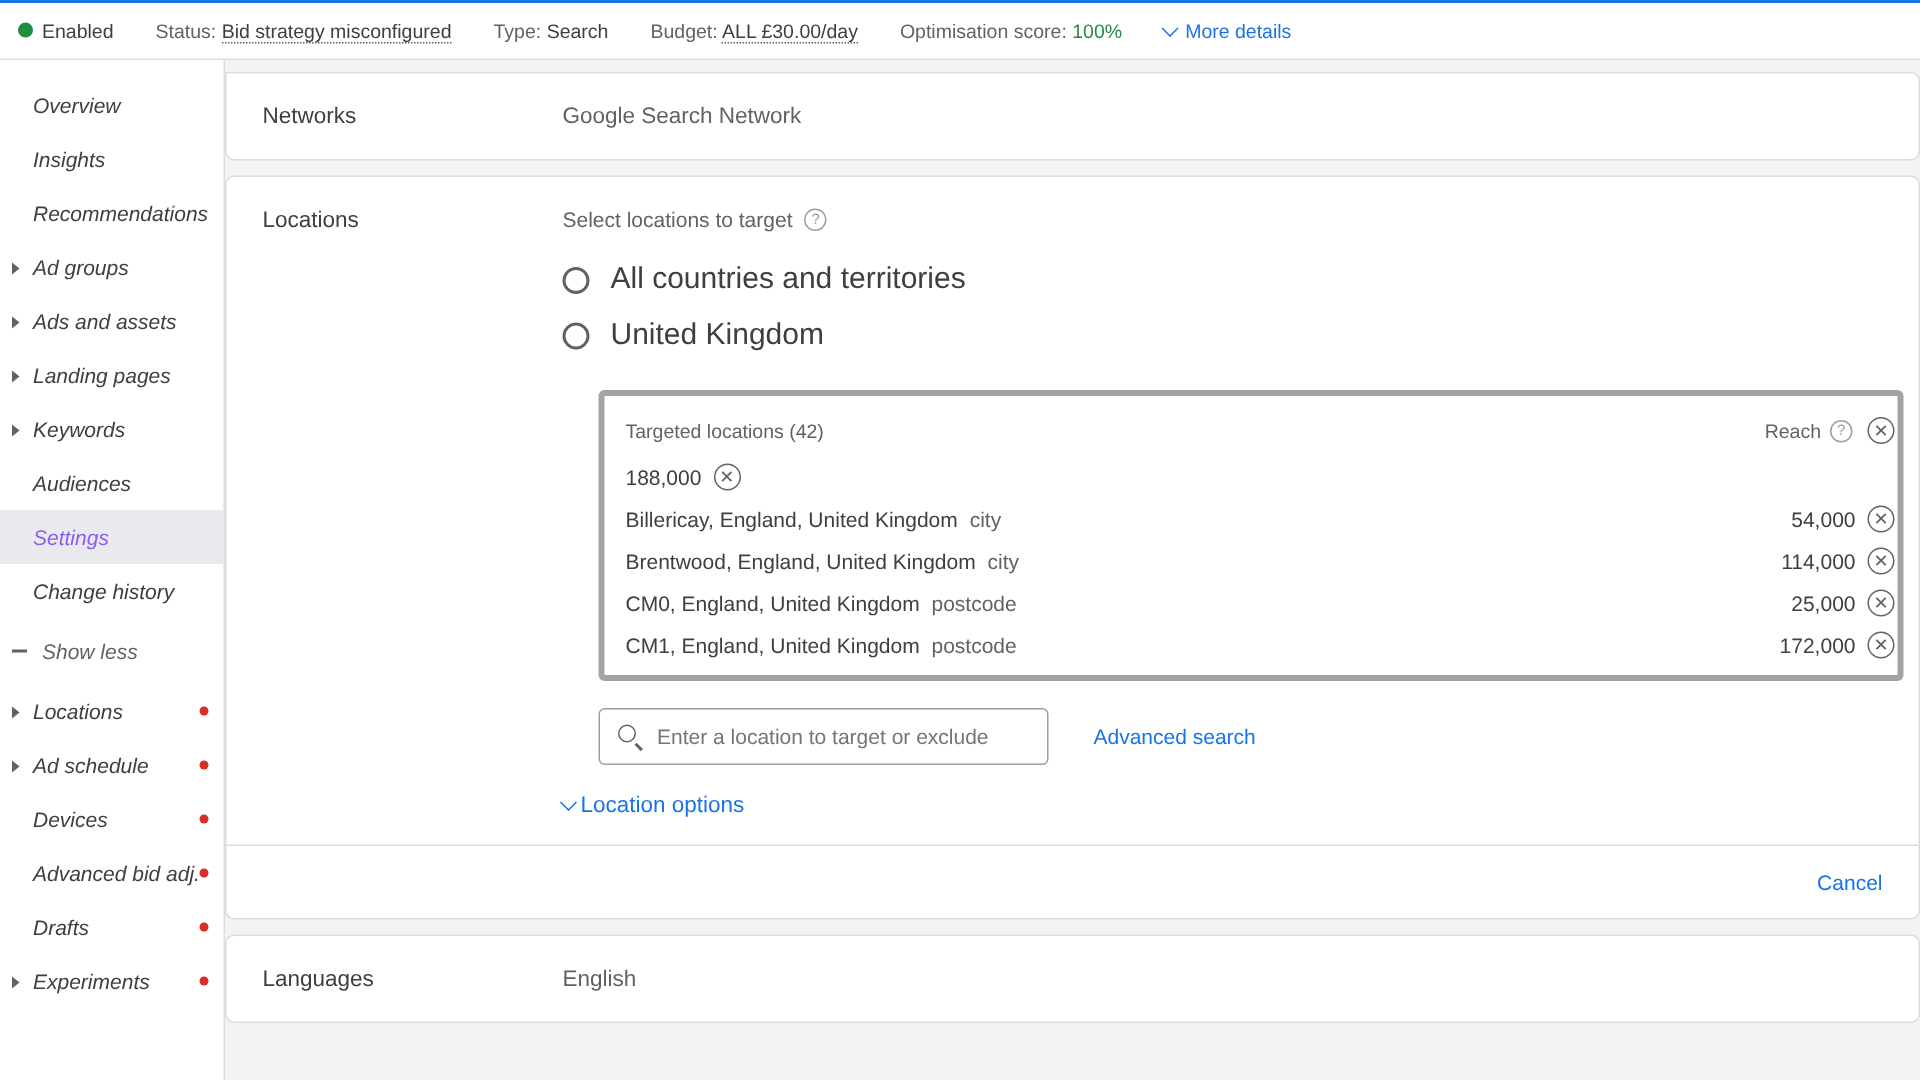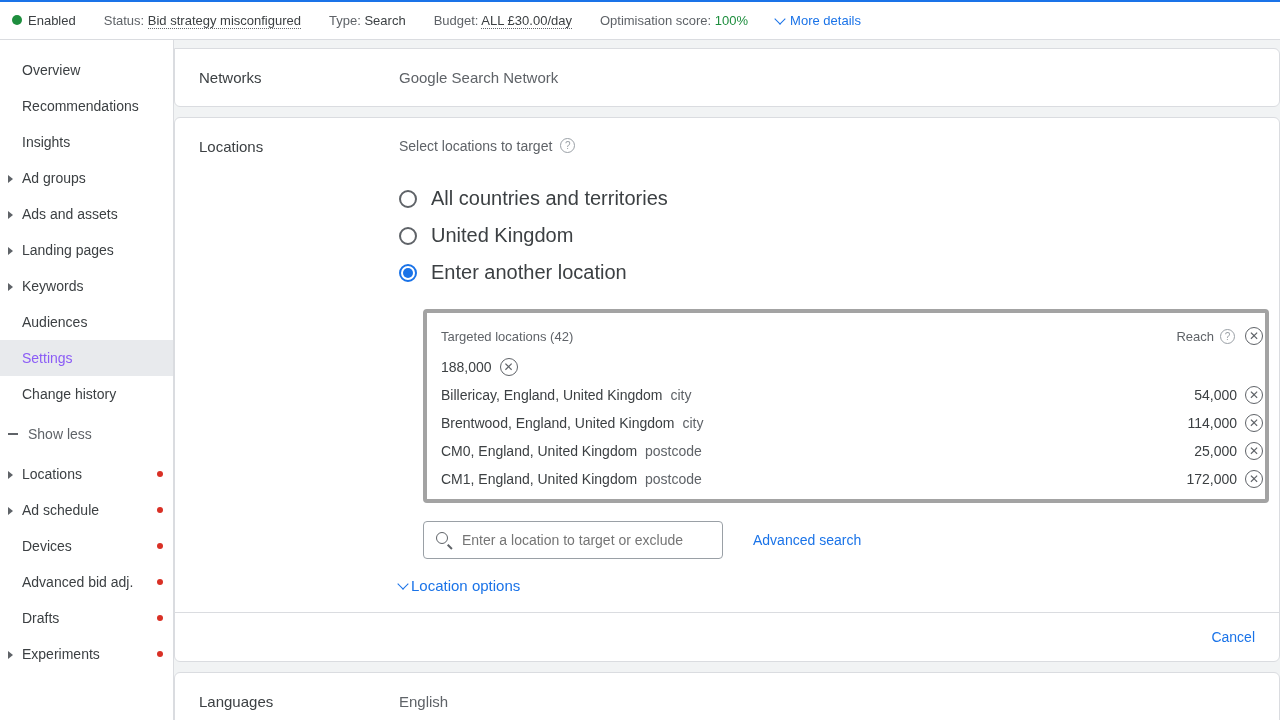--- a/index.html
+++ b/index.html
@@ -6,39 +6,39 @@
 body { background: #fff; color: #3c4043; font-size: 14px; overflow: hidden; width: 1280px; height: 720px; }
 
 .topbar { height: 40px; border-top: 2px solid #1a73e8; border-bottom: 1px solid #dadce0; display: flex; align-items: center; padding: 0 12px; gap: 28px; font-size: 13px; }
 .enabled-dot { width: 10px; height: 10px; background: #1e8e3e; border-radius: 50%; display: inline-block; margin-right: 6px; }
 .topbar .lbl { color: #5f6368; }
 .topbar .dotted { border-bottom: 1px dotted #5f6368; }
 .topbar .score { color: #1e8e3e; }
 .more-details { color: #1a73e8; display: flex; align-items: center; gap: 6px; }
 
 .layout { display: flex; height: calc(720px - 40px); }
-.sidebar { width: 174px; border-right: 1px solid #dadce0; padding-top: 12px; font-size: 14px; overflow: hidden; }
+.sidebar { width: 150px; border-right: 1px solid #dadce0; padding-top: 12px; font-size: 14px; overflow: hidden; font-style: italic; }
 .sidebar .item { padding: 10px 8px 10px 22px; cursor: pointer; position: relative; color: #3c4043; }
 .sidebar .item.exp::before { content: ""; position: absolute; left: 8px; top: 15px; border-left: 5px solid #5f6368; border-top: 4px solid transparent; border-bottom: 4px solid transparent; }
 .sidebar .item.active { background: #e8eaed; color: #8b5cf6; }
 .sidebar .item .red-dot { position: absolute; right: 10px; top: 15px; width: 6px; height: 6px; background: #d93025; border-radius: 50%; }
 .sidebar .showless { padding: 14px 8px 14px 28px; color: #5f6368; position: relative; }
 .sidebar .showless::before { content: ""; position: absolute; left: 8px; top: 21px; width: 10px; height: 2px; background: #5f6368; }
 
 .main { flex: 1; background: #f1f3f4; padding: 0 0 0 0; overflow: hidden; }
 .card { background: #fff; border: 1px solid #dadce0; border-radius: 6px; margin: 8px 0 10px 0; }
 .card-row { display: flex; padding: 20px 24px; font-size: 15px; align-items: center; }
 .card-row .label { width: 200px; color: #3c4043; font-weight: 500; }
 .card-row .value { color: #5f6368; }
 
 .locations-card { background: #fff; border: 1px solid #dadce0; border-radius: 6px; margin: 0 0 10px 0; padding-bottom: 0; }
 .loc-body { display: flex; padding: 20px 0 0 24px; }
 .loc-label { width: 200px; color: #3c4043; font-weight: 500; font-size: 15px; padding-top: 0; }
 .loc-content { flex: 1; padding-right: 0; }
-.loc-title { color: #5f6368; font-size: 14px; display: flex; align-items: flex-start; gap: 8px; margin-bottom: 26px; }
+.loc-title { color: #5f6368; font-size: 14px; display: flex; align-items: flex-end; gap: 8px; margin-bottom: 14px; }
 .radio-row { display: flex; align-items: center; gap: 14px; padding: 7px 0; font-size: 20px; color: #3c4043; }
 .radio { width: 18px; height: 18px; border: 2px solid #5f6368; border-radius: 50%; display: inline-block; position: relative; }
 .radio.checked { border-color: #1a73e8; }
 .radio.checked::after { content: ""; position: absolute; width: 10px; height: 10px; background: #1a73e8; border-radius: 50%; top: 2px; left: 2px; }
 
 .targeted-box { border: 4px solid #a3a3a3; border-radius: 4px; margin: 18px 10px 0 24px; padding: 10px 2px 6px 14px; }
 .targeted-header { display: flex; align-items: center; font-size: 13px; color: #5f6368; padding: 4px 0 8px 0; }
 .targeted-header .th-title { flex: 1; }
 .targeted-header .th-reach { margin-right: 6px; }
 .loc-row { display: flex; align-items: center; padding: 5px 0; font-size: 14px; }
@@ -74,22 +74,22 @@
   <span><span class="lbl">Optimisation score:</span> <span class="score">100%</span></span>
   <span class="more-details">
       <span class="chev-down" style="color:#1a73e8;"></span>
       <span>More details</span>
     </span>
 </div>
 
 <div class="layout">
   <div class="sidebar" id="sidebar">
       <div class="item">Overview</div>
+      <div class="item">Insights</div>
       <div class="item">Recommendations</div>
-      <div class="item">Insights</div>
       <div class="item exp">Ad groups</div>
       <div class="item exp">Ads and assets</div>
       <div class="item exp">Landing pages</div>
       <div class="item exp">Keywords</div>
       <div class="item">Audiences</div>
       <div class="item active">Settings</div>
       <div class="item">Change history</div>
       <div class="showless">Show less</div>
       <div class="item exp">Locations<span class="red-dot"></span></div>
       <div class="item exp">Ad schedule<span class="red-dot"></span></div>
@@ -116,24 +116,20 @@
             <span>Select locations to target</span>
             <span class="help-circle">?</span>
           </div>
           <div class="radio-row">
               <span class="radio"></span>
               <span>All countries and territories</span>
             </div>
           <div class="radio-row">
               <span class="radio"></span>
               <span>United Kingdom</span>
-            </div>
-          <div class="radio-row">
-              <span class="radio checked"></span>
-              <span>Enter another location</span>
             </div>
 
           <div class="targeted-box">
             <div class="targeted-header">
               <span class="th-title">Targeted locations (42)</span>
               <span class="th-reach">Reach</span>
               <span class="help-circle" style="margin-right:10px;">?</span>
               <span class="remove-circle">✕</span>
             </div>
             <div id="loc-rows">

